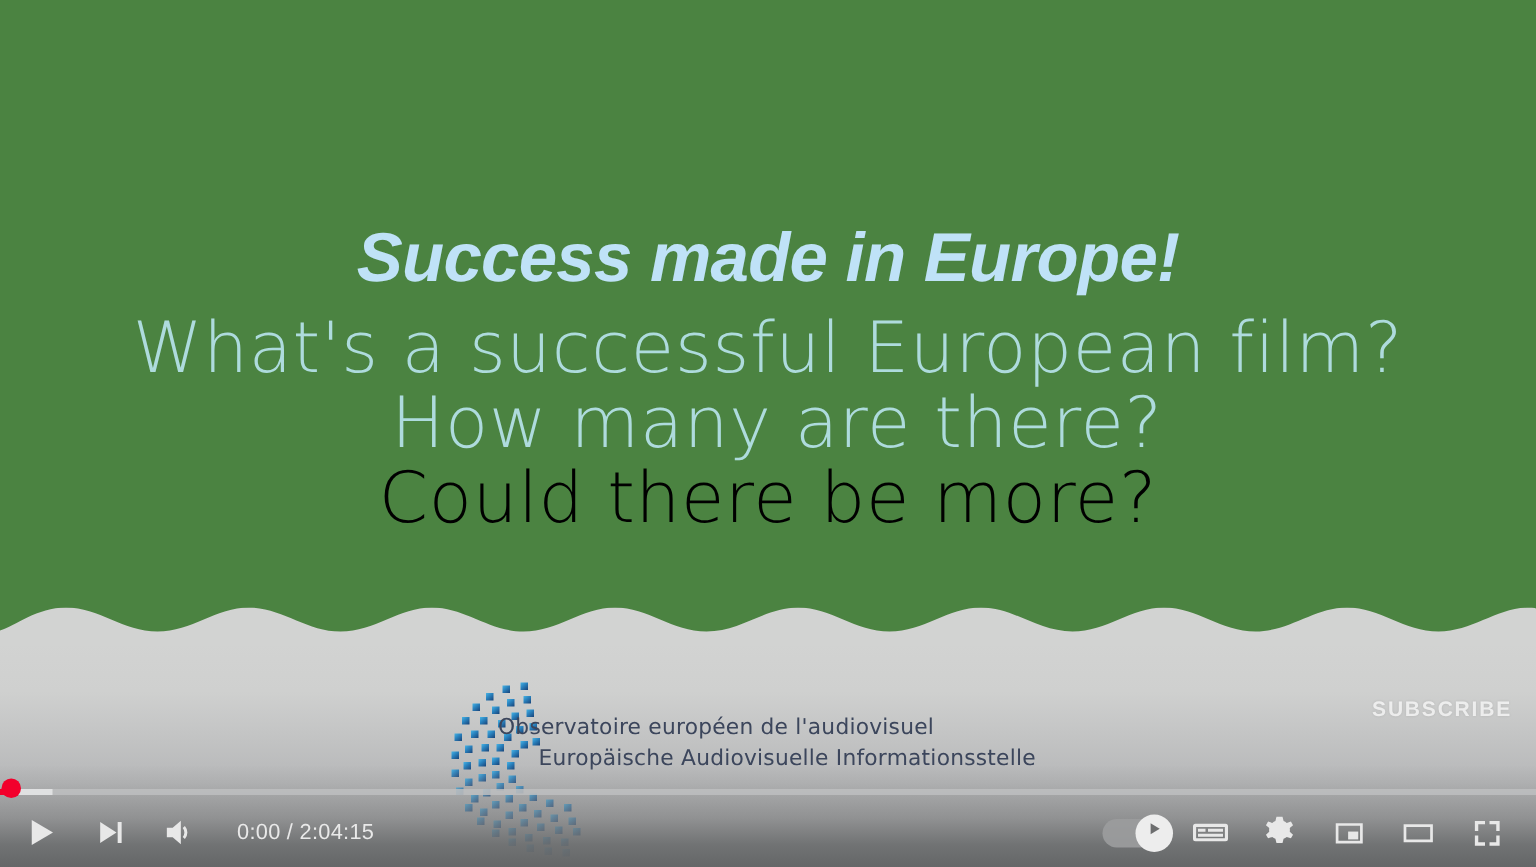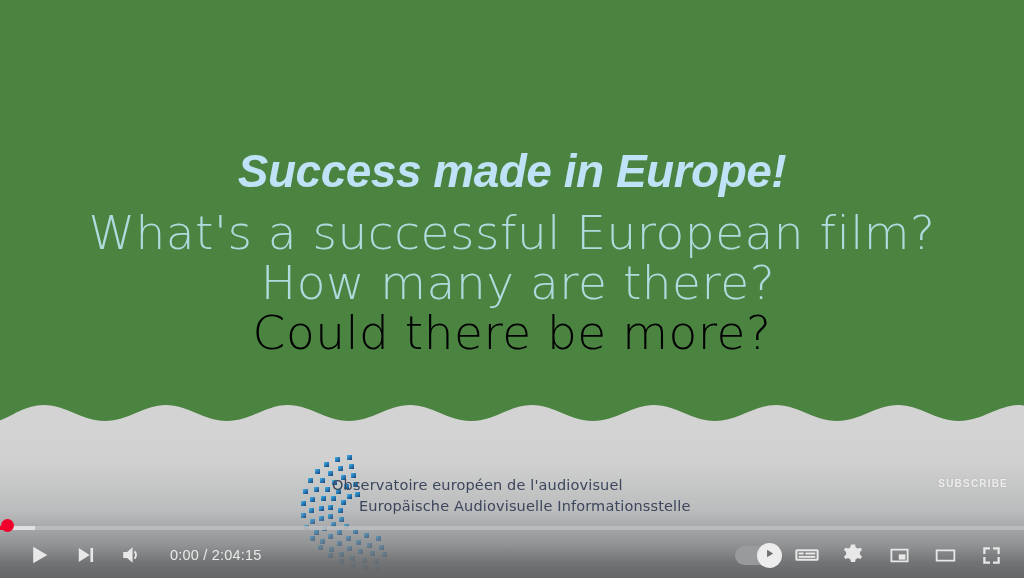--- a/index.html
+++ b/index.html
@@ -107,22 +107,22 @@
     letter-spacing: 0.15px;
   }
   .logo-line.l1 { padding-left: 0px; }
   .logo-line.l2 { padding-left: 15px; }
   .logo-line.l3 { padding-left: 27px; }
 
   
   #subscribe-watermark {
     position: absolute;
     right: 16px;
-    top: 478px;
-    font-size: 10px;
+    top: 464px;
+    font-size: 14px;
     font-weight: bold;
     letter-spacing: 1.2px;
     color: rgba(255,255,255,0.72);
     text-shadow: 0 0 2px rgba(0,0,0,0.10);
   }
 
   
   #control-bar {
     position: absolute;
     left: 0;
@@ -183,21 +183,21 @@
   #buttons-row {
     position: absolute;
     left: 0;
     right: 0;
     bottom: 0;
     height: 46px;
     display: flex;
     align-items: center;
   }
   .btn-group { display: flex; align-items: center; }
-  #left-controls  { padding-left: 16px; justify-content: center; }
+  #left-controls  { padding-left: 4px; justify-content: center; }
   #right-controls { margin-left: auto; padding-right: 10px; }
 
   .ctrl-btn {
     width: 46px;
     height: 44px;
     display: flex;
     align-items: center;
     justify-content: center;
     cursor: pointer;
     background: none;

